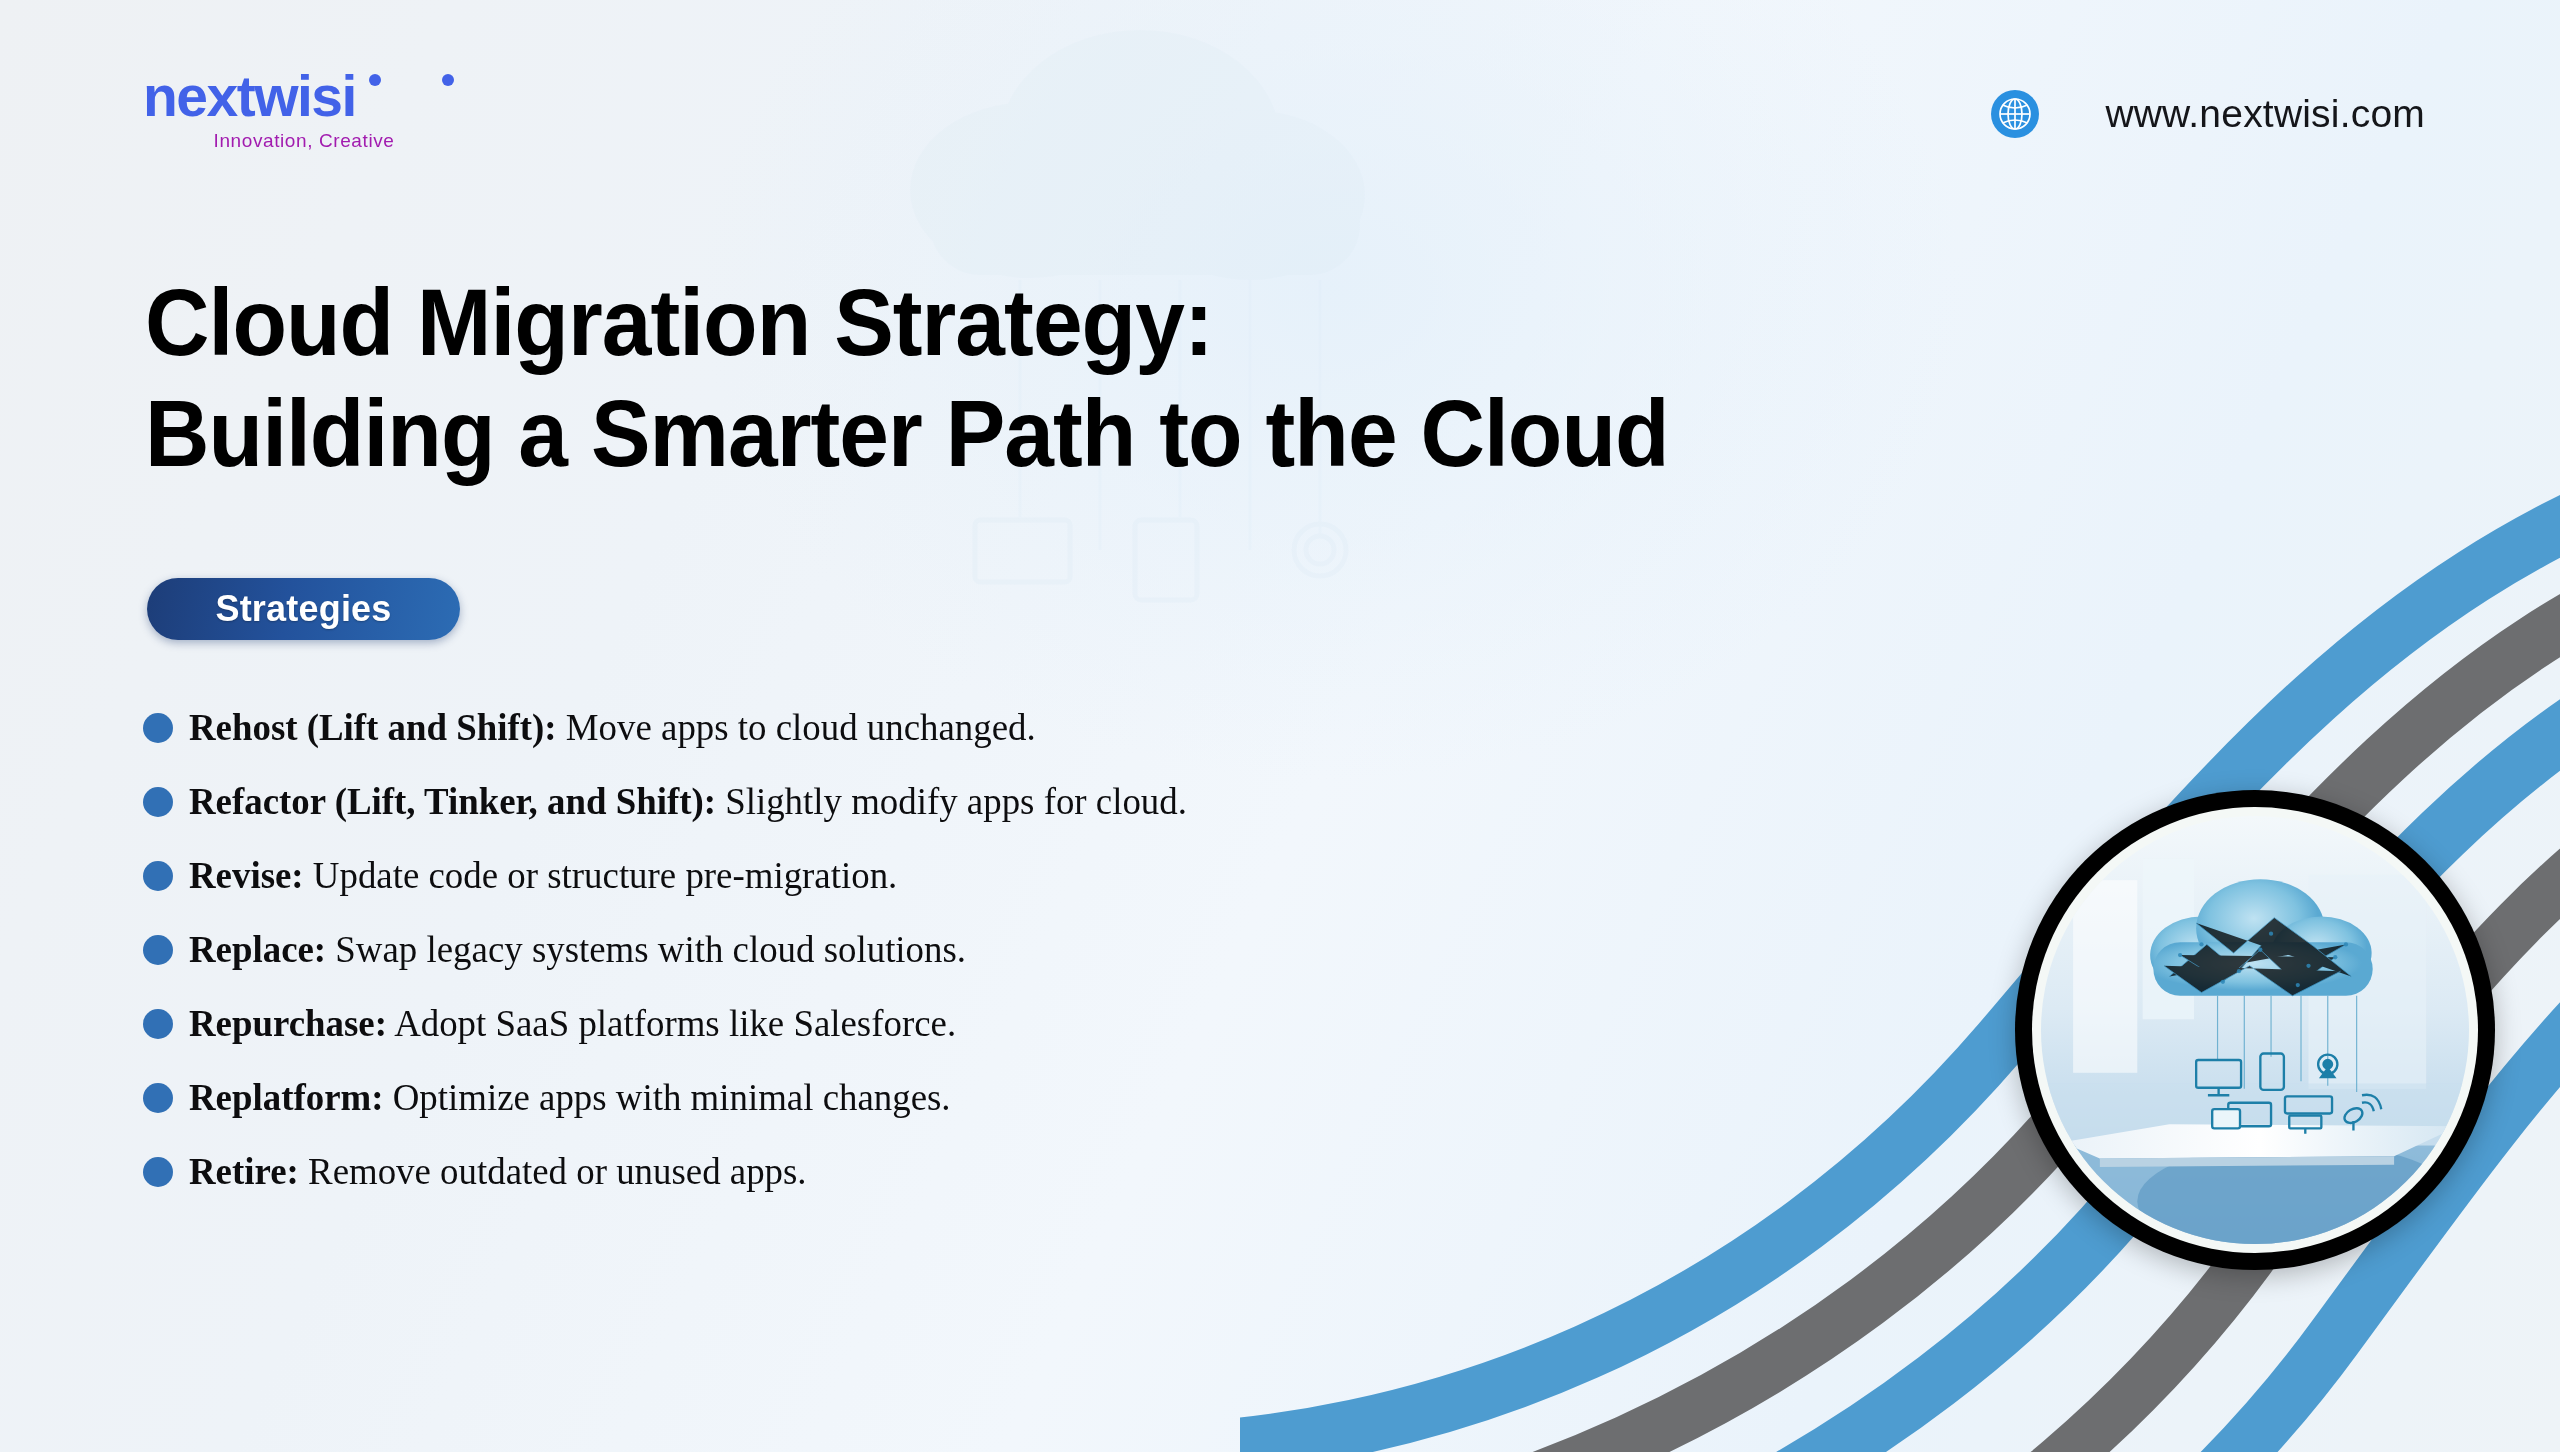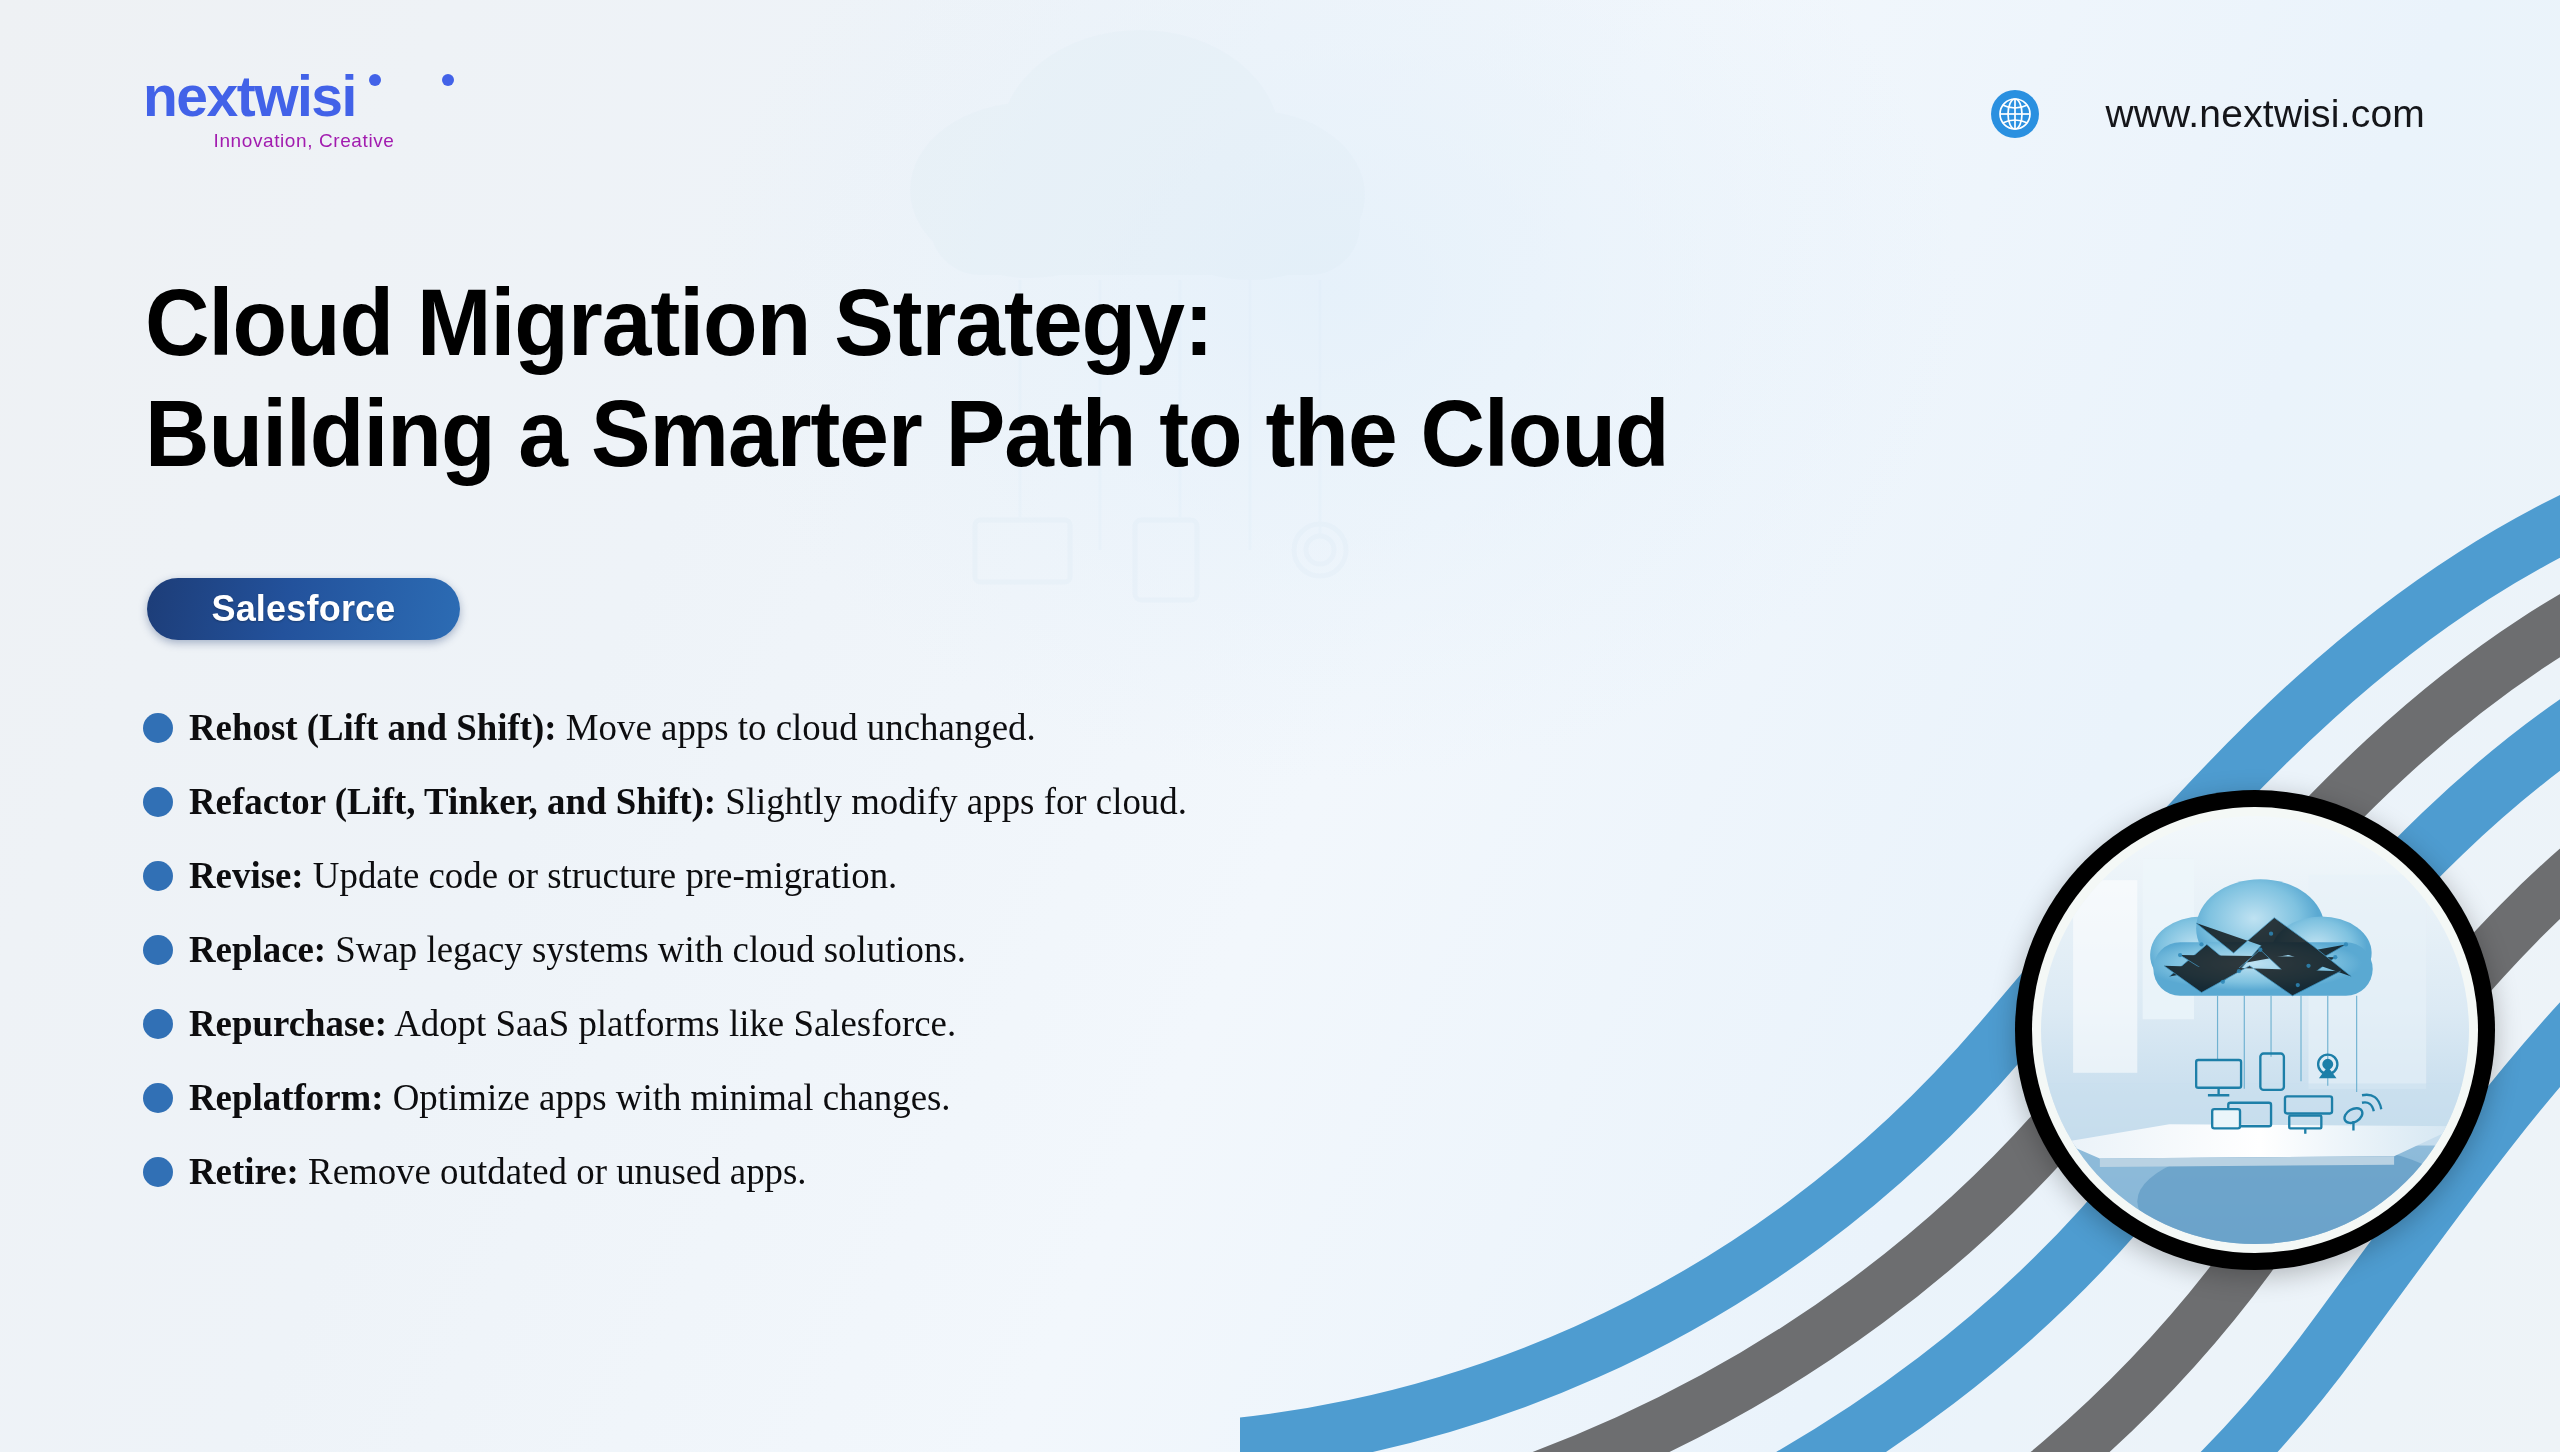--- a/index.html
+++ b/index.html
@@ -252,21 +252,21 @@
   </svg>
   <span class="url-text">www.nextwisi.com</span>
 </div>
 
 <h1 id="title">
   <span class="line">Cloud Migration Strategy:</span>
   <span class="line">Building a Smarter Path to the Cloud</span>
 </h1>
 
 <div id="badge">
-  <span class="badge-label">Salesforce</span>
+  <span class="badge-label">Strategies</span>
 </div>
 
 <div id="bullets">
     <div class="bullet-row">
       <span class="bullet-dot" style="background: rgb(49, 112, 181);"></span>
       <span class="bullet-text"><span class="lbl">Rehost (Lift and Shift):</span><span> Move apps to cloud unchanged.</span></span>
     </div>
     <div class="bullet-row">
       <span class="bullet-dot" style="background: rgb(49, 112, 181);"></span>
       <span class="bullet-text"><span class="lbl">Refactor (Lift, Tinker, and Shift):</span><span> Slightly modify apps for cloud.</span></span>

